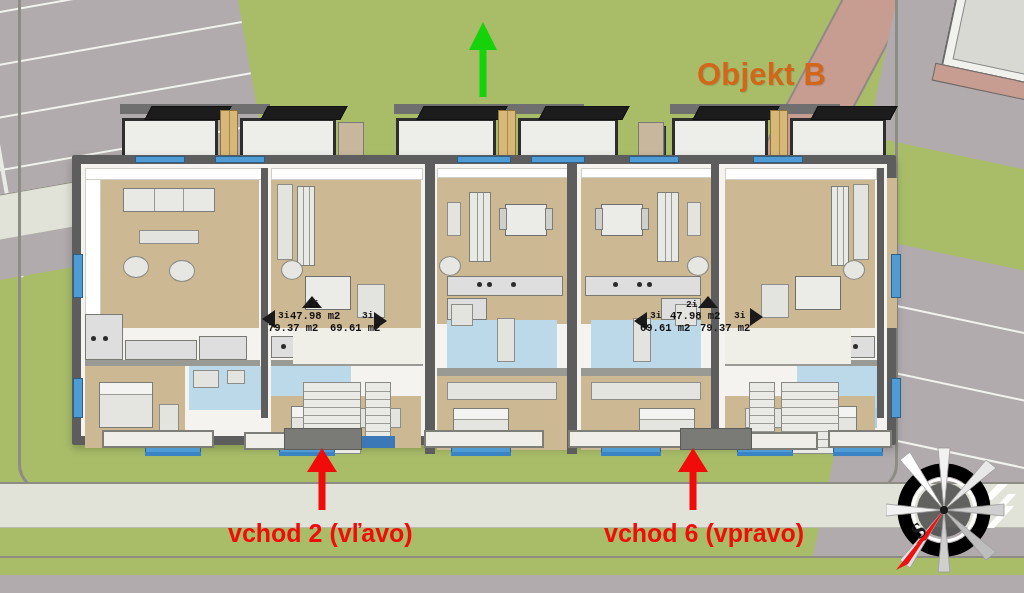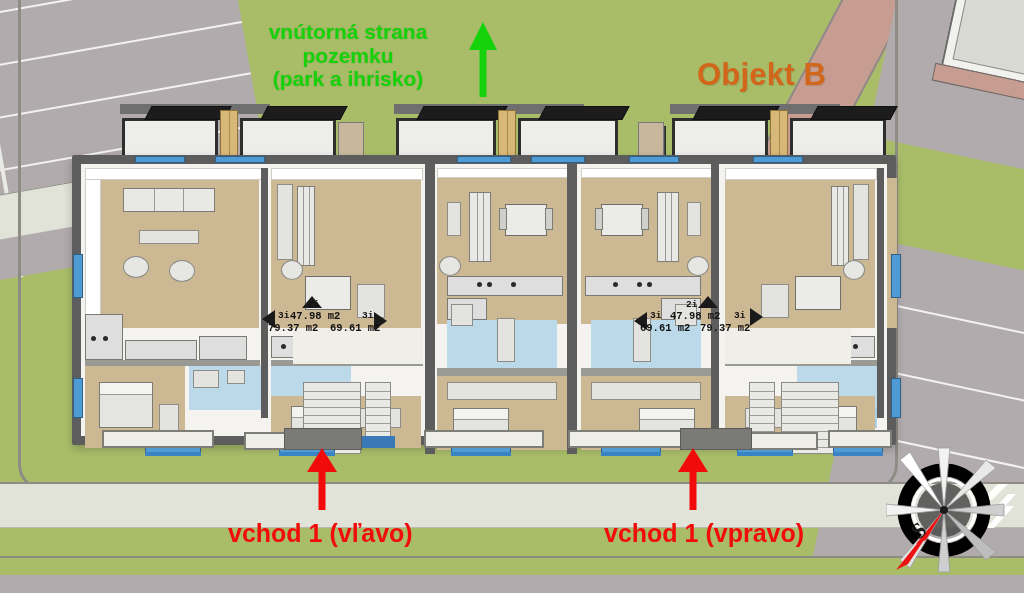--- a/index.html
+++ b/index.html
@@ -439,44 +439,39 @@
       <span class="big">47.98 m2</span>
     </div>
     <div class="arealbl" style="left:100px;top:15px;">
       <span>3i</span>
     </div>
     <div class="arealbl" style="left:66px;top:27px;">
       <span class="big">79.37 m2</span>
     </div>
   </div>
 
-  <div class="abs anno-green" style="left:248px;top:20px;width:200px;">
-    <div>vnútorná strana</div>
-    <div>pozemku</div>
-    <div>(park a ihrisko)</div>
-  </div>
 
   <div class="abs arw" style="left:469px;top:22px;width:28px;height:75px;">
     <div class="stem" style="top:26px;width:7px;height:49px;background:#16d20b;"></div>
     <div class="head" style="top:0px;border-left:14px solid transparent;border-right:14px solid transparent;border-bottom:28px solid #16d20b;"></div>
   </div>
 
   <div class="abs anno-orange" style="left:697px;top:57px;">Objekt B</div>
 
   <div class="abs arw" style="left:307px;top:448px;width:30px;height:62px;">
     <div class="stem" style="top:22px;width:7px;height:40px;background:#f10b0b;"></div>
     <div class="head" style="top:0px;border-left:15px solid transparent;border-right:15px solid transparent;border-bottom:24px solid #f10b0b;"></div>
   </div>
   <div class="abs arw" style="left:678px;top:448px;width:30px;height:62px;">
     <div class="stem" style="top:22px;width:7px;height:40px;background:#f10b0b;"></div>
     <div class="head" style="top:0px;border-left:15px solid transparent;border-right:15px solid transparent;border-bottom:24px solid #f10b0b;"></div>
   </div>
 
-  <div class="abs anno-red" style="left:228px;top:519px;">vchod 1 (vľavo)</div>
-  <div class="abs anno-red" style="left:604px;top:519px;">vchod 1 (vpravo)</div>
+  <div class="abs anno-red" style="left:228px;top:519px;">vchod 2 (vľavo)</div>
+  <div class="abs anno-red" style="left:604px;top:519px;">vchod 6 (vpravo)</div>
 
   <div class="abs" id="compass">
     <svg width="130" height="132" viewBox="0 0 130 132">
 
       <g>
         <path d="M96 56 L112 40 L122 40 L106 56 Z" fill="#ffffff" opacity="0.95"></path>
         <path d="M104 70 L122 50 L130 50 L112 70 Z" fill="#ffffff" opacity="0.95"></path>
         <path d="M100 84 L120 62 L128 62 L108 84 Z" fill="#ffffff" opacity="0.95"></path>
       </g>
 

